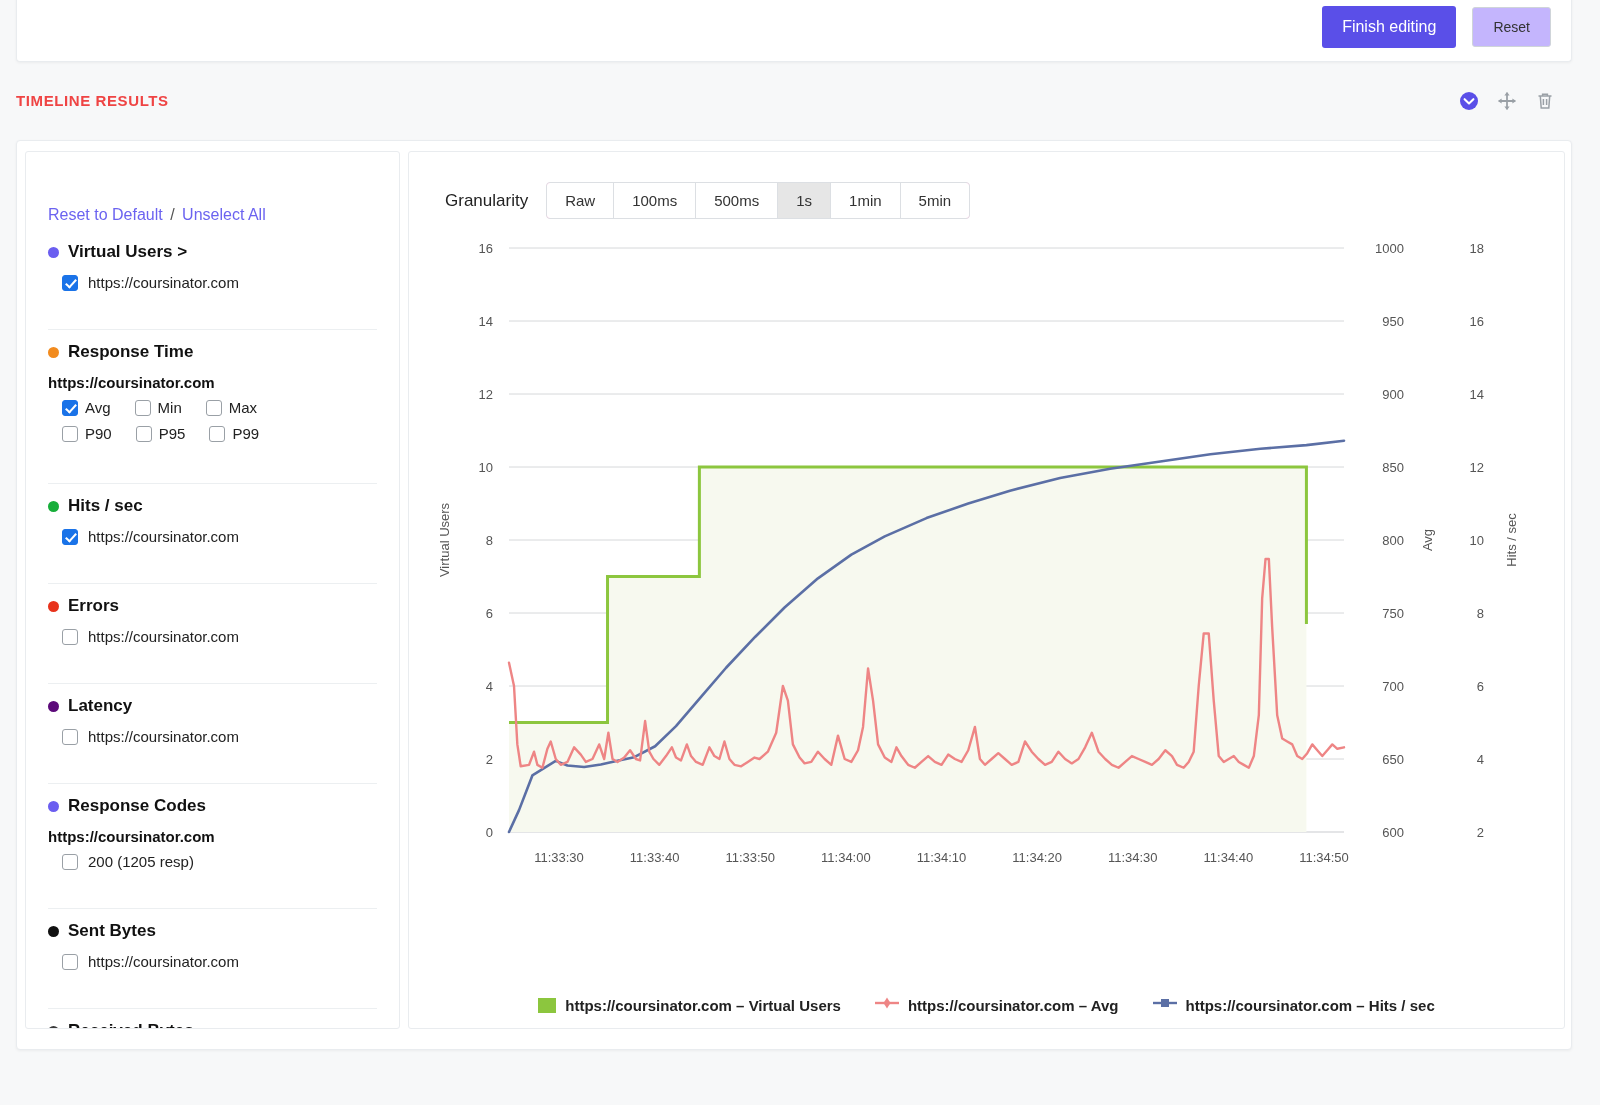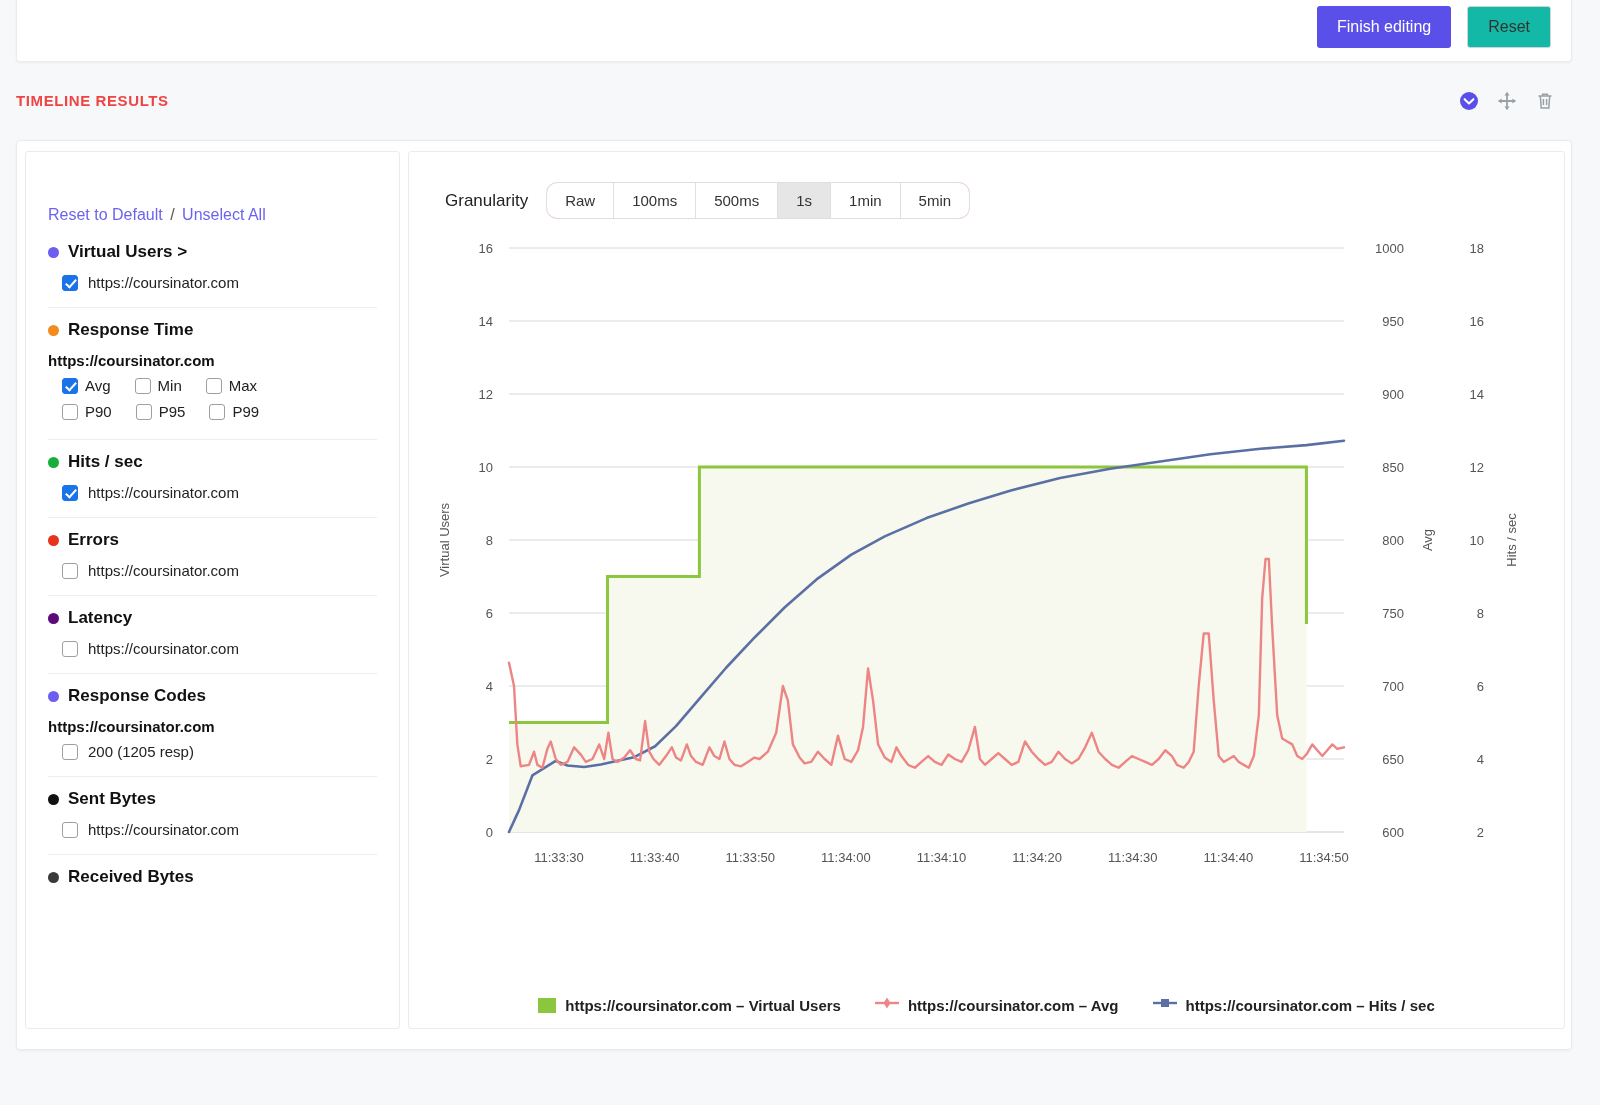--- a/index.html
+++ b/index.html
@@ -20,22 +20,22 @@
     box-shadow:0 1px 3px rgba(0,0,0,.05);
     display:flex;align-items:center;justify-content:flex-end;
     padding-right:20px;box-sizing:border-box;gap:16px;
   }
   .btn-primary{
     background:#5a4fe8;color:#fff;border:none;border-radius:3px;
     font-size:16px;padding:12px 20px;cursor:pointer;
     font-family:"Liberation Sans", sans-serif;
   }
   .btn-default{
-    background:#14b8a6;color:#333;border:1px solid #cfd4d9;border-radius:3px;
-    font-size:16px;padding:11px 20px;cursor:pointer;
+    background:#c4b5fd;color:#333;border:1px solid #cfd4d9;border-radius:3px;
+    font-size:14px;padding:11px 20px;cursor:pointer;
     font-family:"Liberation Sans", sans-serif;
   }
 
   
   .section-head{
     position:absolute;left:16px;top:92px;width:1556px;height:40px;
   }
   .section-title{
     position:absolute;left:0;top:0;
     font-size:15px;font-weight:bold;letter-spacing:.6px;
@@ -61,21 +61,21 @@
   
   .legend-col{
     width:375px;border:1px solid #e9ecef;border-radius:3px;
     box-sizing:border-box;padding:18px 22px 0 22px;
     overflow:hidden;position:relative;
   }
   .lnk-row{font-size:16px;margin-bottom:18px;margin-top:36px;}
   .lnk{color:#6b63f0;text-decoration:none;cursor:pointer;}
   .lnk-sep{color:#555;margin:0 3px;}
 
-  .grp{border-bottom:1px solid #eceff1;padding-bottom:10px;margin-bottom:12px;}
+  .grp{border-bottom:1px solid #eceff1;padding-bottom:32px;margin-bottom:12px;}
   .grp:last-child{border-bottom:none;}
   .grp-title{
     display:flex;align-items:center;gap:9px;
     font-size:17px;font-weight:bold;color:#111;margin-bottom:12px;
   }
   .dot{width:11px;height:11px;border-radius:50%;display:inline-block;flex:0 0 auto;}
   .sub-host{font-size:15px;font-weight:bold;color:#111;margin:0 0 8px 0;}
 
   .cb-row{display:flex;align-items:center;gap:10px;margin:0 0 6px 14px;}
   .cb-line{display:flex;align-items:center;gap:8px;margin:0 0 9px 14px;flex-wrap:nowrap;}
@@ -93,21 +93,21 @@
 
   
   .chart-col{
     flex:1;border:1px solid #e9ecef;border-radius:3px;
     box-sizing:border-box;position:relative;
   }
   .gran-bar{
     position:absolute;left:36px;top:30px;display:flex;align-items:center;gap:18px;text-align:right;
   }
   .gran-label{font-size:17px;color:#222;}
-  .seg{display:flex;border:1px solid #dcdfe3;border-radius:11px;overflow:hidden;background:#f9a8d4;}
+  .seg{display:flex;border:1px solid #dcdfe3;border-radius:4px;overflow:hidden;background:#f9a8d4;}
   .seg-btn{
     font-size:15px;color:#333;padding:9px 18px;background:#fff;
     border-right:1px solid #dcdfe3;cursor:pointer;white-space:nowrap;
     font-family:"Liberation Sans", sans-serif;
   }
   .seg-btn:last-child{border-right:none;}
   .seg-btn.active{background:#e6e6e6;}
 
   .plot-wrap{position:absolute;left:0;top:78px;width:100%;height:780px;}
   svg.plot{display:block;}

